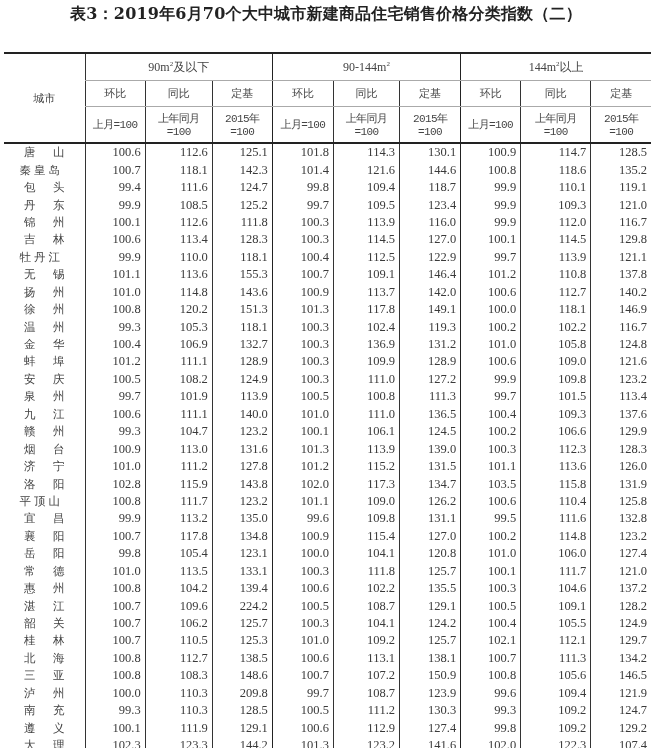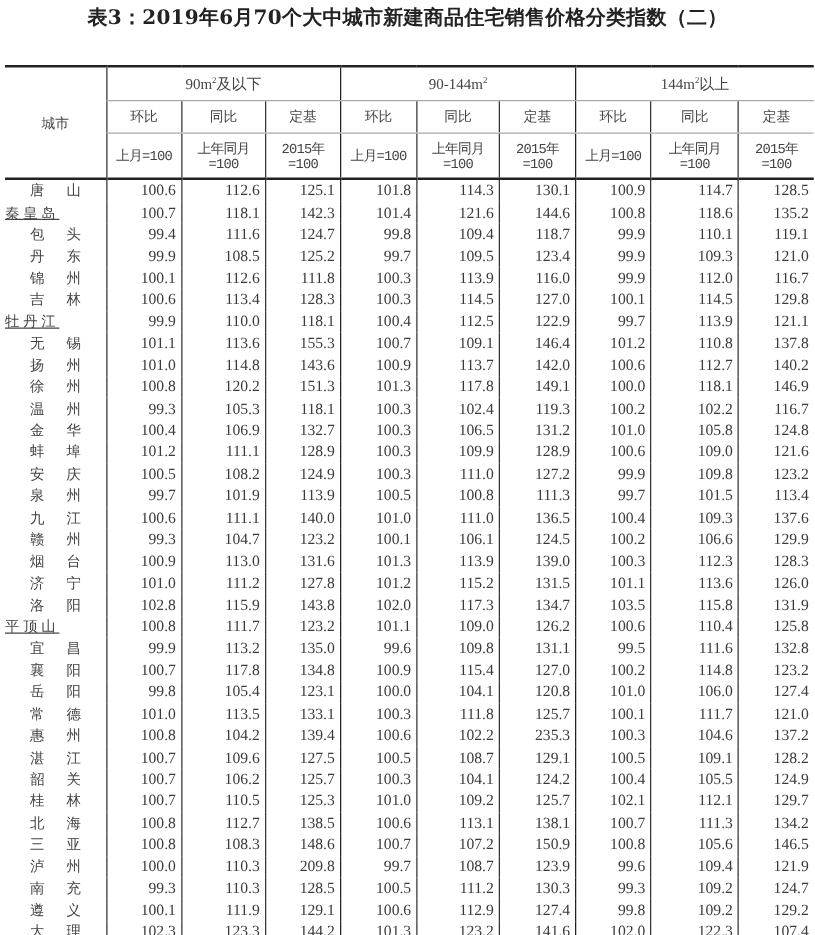--- a/index.html
+++ b/index.html
@@ -23,21 +23,21 @@
   thead tr.h3 th { height: 17px; font-family: Liberation Mono, monospace; font-size: 11px;
                    letter-spacing: -0.6px; border-bottom: 2px solid #222; }
   th.grp { font-family: "Liberation Serif", serif; font-size: 12px; }
   th.grp sup { font-size: 7px; }
   th.right-edge, td.right-edge { border-right: none; }
   tbody td { height: 17.45px; padding: 0 4px 0 0; font-size: 12.5px; text-align: right;
              border-left: 1px solid #333; color: #3a3a3a; line-height: 17px; }
   tbody td.city { border-left: none; text-align: left; padding: 0; font-family: "DejaVu Sans", sans-serif;
                   font-size: 11.5px; color: #444; }
   .two { display: flex; justify-content: space-between; padding: 0 20px 0 20px; box-sizing: border-box; }
-  .three { display: block; letter-spacing: 3px; padding-right: 6px; text-decoration: underline; }
+  .three { display: block; text-align: center; letter-spacing: 3px; padding-right: 6px; }
   tbody tr:last-child td { border-bottom: 2px solid #222; }
   td.grpend, th.grpend { border-left: 1.5px solid #222; }
 </style>
 </head>
 <body>
 
 <div class="title">表3：2019年6月70个大中城市新建商品住宅销售价格分类指数（二）</div>
 
 <table>
   <colgroup>
@@ -268,21 +268,21 @@
         <td class="city">
           <div class="two">
             <span>金</span>
             <span>华</span>
           </div>
         </td>
         <td class="">100.4</td>
         <td class="">106.9</td>
         <td class="">132.7</td>
         <td class="grpend">100.3</td>
-        <td class="">106.5</td>
+        <td class="">136.9</td>
         <td class="">131.2</td>
         <td class="grpend">101.0</td>
         <td class="">105.8</td>
         <td class=" right-edge">124.8</td>
       </tr>
       <tr>
         <td class="city">
           <div class="two">
             <span>蚌</span>
             <span>埠</span>
@@ -504,35 +504,35 @@
           <div class="two">
             <span>惠</span>
             <span>州</span>
           </div>
         </td>
         <td class="">100.8</td>
         <td class="">104.2</td>
         <td class="">139.4</td>
         <td class="grpend">100.6</td>
         <td class="">102.2</td>
-        <td class="">235.3</td>
+        <td class="">135.5</td>
         <td class="grpend">100.3</td>
         <td class="">104.6</td>
         <td class=" right-edge">137.2</td>
       </tr>
       <tr>
         <td class="city">
           <div class="two">
             <span>湛</span>
             <span>江</span>
           </div>
         </td>
         <td class="">100.7</td>
         <td class="">109.6</td>
-        <td class="">127.5</td>
+        <td class="">224.2</td>
         <td class="grpend">100.5</td>
         <td class="">108.7</td>
         <td class="">129.1</td>
         <td class="grpend">100.5</td>
         <td class="">109.1</td>
         <td class=" right-edge">128.2</td>
       </tr>
       <tr>
         <td class="city">
           <div class="two">

